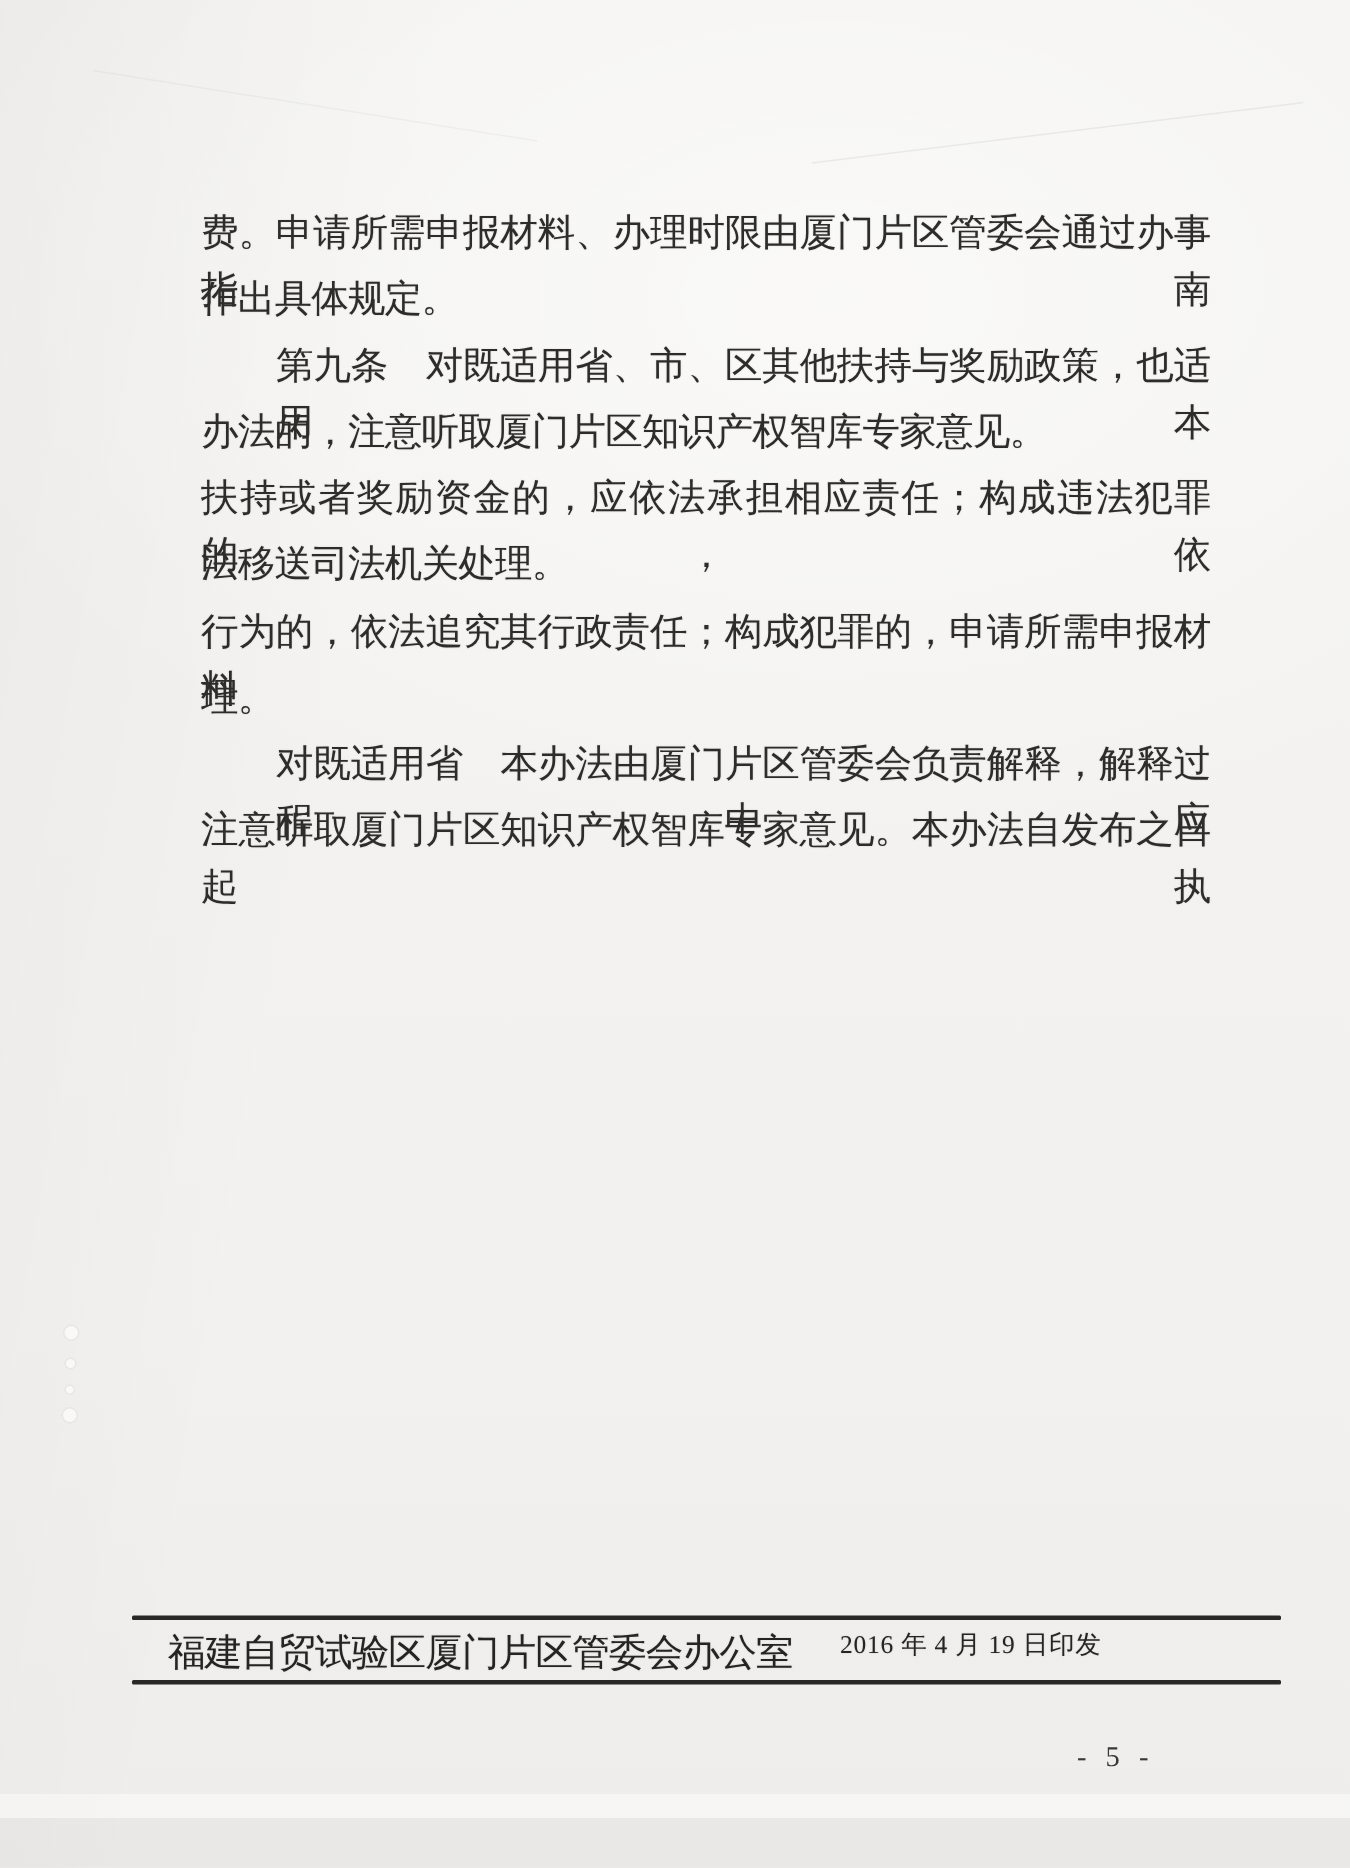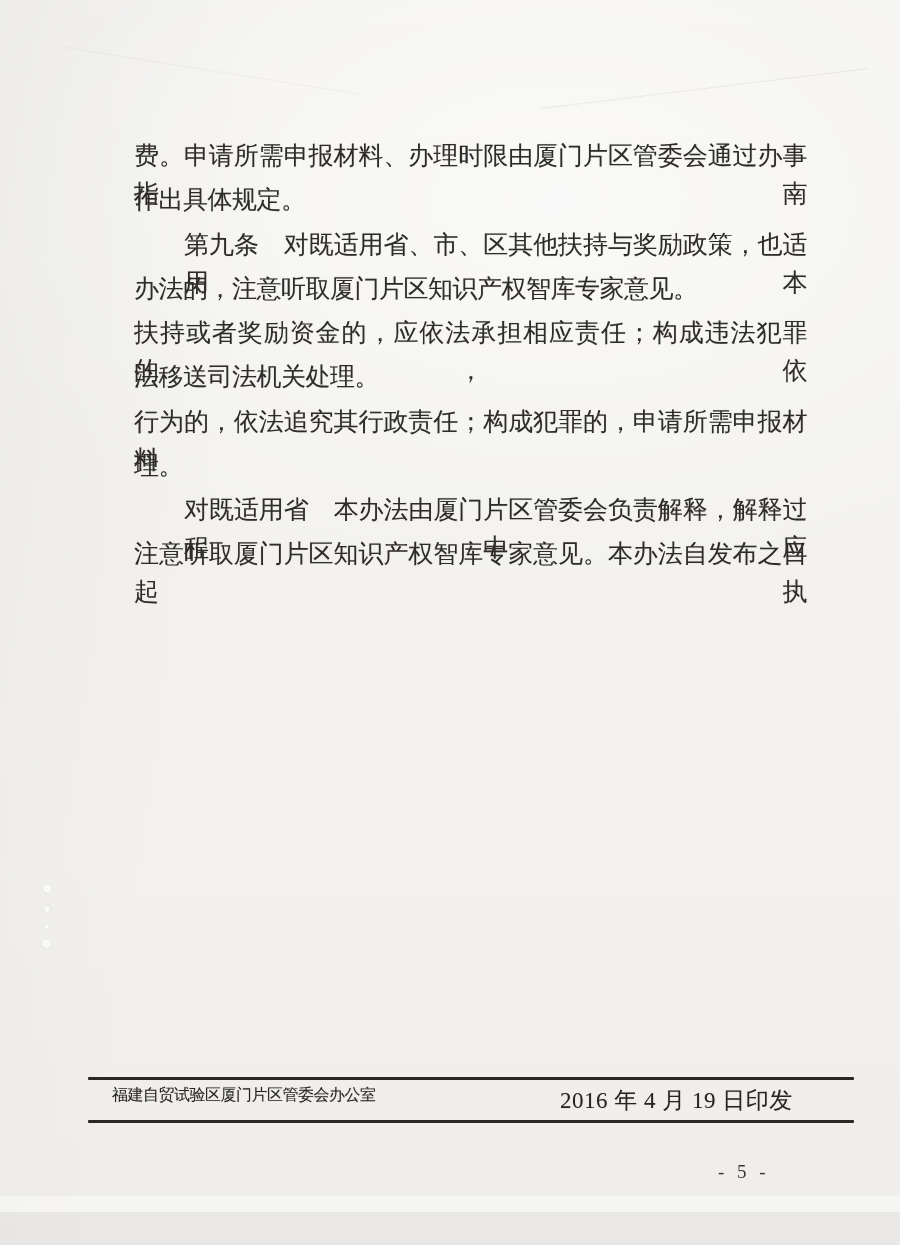--- a/index.html
+++ b/index.html
@@ -64,26 +64,26 @@
 
   
   .rule {
     position: absolute; left: 88px; width: 766px;
     background: #2a2826; border-radius: 1px;
   }
   .rule-top { top: 1077px; height: 3px; }
   .rule-bottom { top: 1120px; height: 2.5px; }
   .footer-issuer {
     position: absolute; left: 112px; top: 1085px;
-    font-size: 16px; letter-spacing: -0.5px; color: #262422;
+    font-size: 25px; letter-spacing: -0.5px; color: #262422;
     text-shadow: 0 0 1px rgba(70,70,70,0.25);
   }
   .footer-date {
     position: absolute; left: 560px; top: 1085px;
-    font-size: 23px; letter-spacing: 0.5px; color: #262422;
+    font-size: 17px; letter-spacing: 0.5px; color: #262422;
     text-shadow: 0 0 1px rgba(70,70,70,0.25);
   }
   .page-number {
     position: absolute; left: 718px; top: 1161px;
     font-size: 19px; letter-spacing: 4px; color: #3a3836;
   }
 </style>
 </head>
 <body>
 

